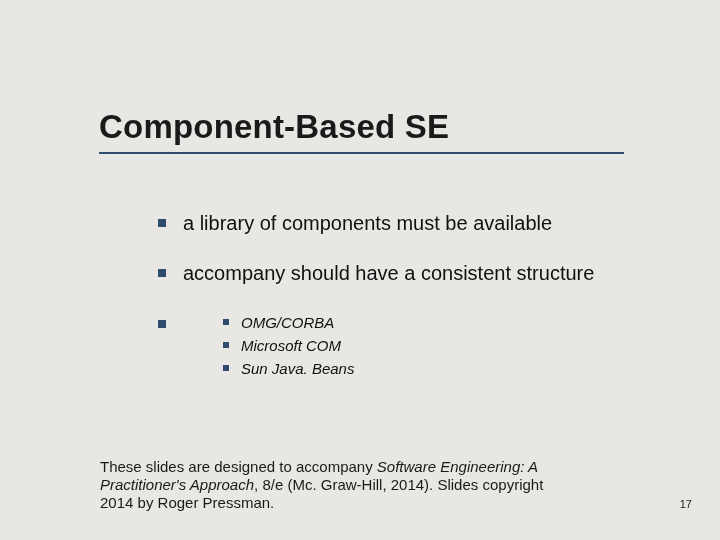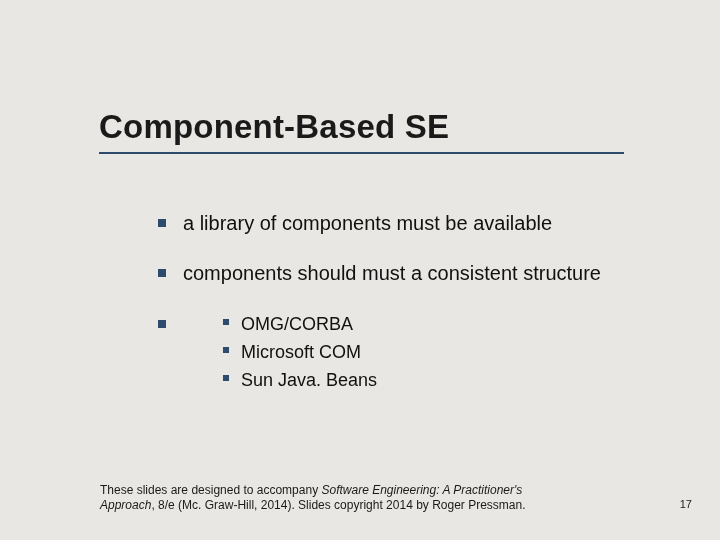--- a/index.html
+++ b/index.html
@@ -65,39 +65,40 @@
     background: #2f4b6b;
   }
   ul.level2 {
     list-style: none;
     margin: 10px 0 0 0;
     padding: 0 0 0 36px;
   }
   ul.level2 > li {
     position: relative;
     padding-left: 22px;
-    font-size: 18px;
+    font-size: 15px;
     color: #111;
     line-height: 1.55;
+    font-style: italic;
   }
   ul.level2 > li::before {
     content: "";
     position: absolute;
     left: 4px;
     top: 8px;
     width: 6px;
     height: 6px;
     background: #2f4b6b;
   }
   .footer {
     position: absolute;
     left: 100px;
     bottom: 28px;
     width: 470px;
-    font-size: 12px;
+    font-size: 15px;
     line-height: 1.2;
     color: #1a1a1a;
   }
   .footer .italic {
     font-style: italic;
   }
   .page-number {
     position: absolute;
     right: 28px;
     bottom: 30px;
@@ -114,21 +115,21 @@
     <h1 class="title">Component-Based SE</h1>
     <div class="title-rule"></div>
   </div>
 
   <div class="body-block">
     <ul class="level1">
       <li>
         <span>a library of components must be available</span>
       </li>
       <li>
-        <span>components should must a consistent structure</span>
+        <span>accompany should have a consistent structure</span>
       </li>
       <li>
         <ul class="level2">
           <li>
             <span>OMG/CORBA</span>
           </li>
           <li>
             <span>Microsoft COM</span>
           </li>
           <li>

